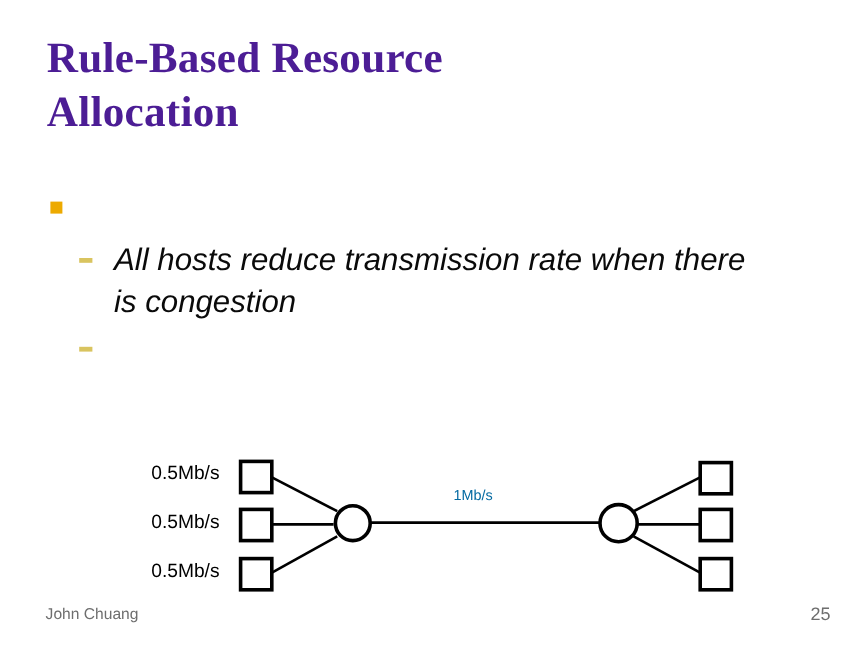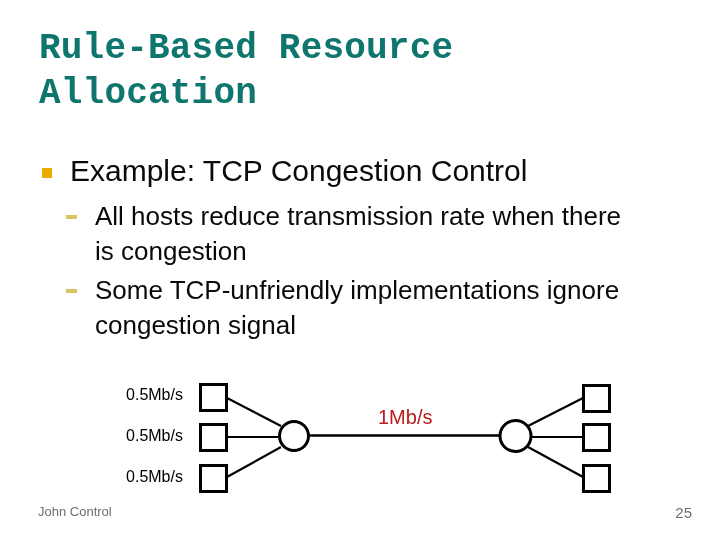--- a/index.html
+++ b/index.html
@@ -10,27 +10,27 @@
     font-family:"Liberation Sans", sans-serif;
     color:#000;
     overflow:hidden;
   }
   .slide { position:absolute; inset:0; }
 
   
   .title {
     position:absolute;
     left:39px; top:26px;
-    font-family:Liberation Mono, monospace;
+    font-family:Liberation Serif, serif;
     font-weight:bold;
     font-size:36px;
     line-height:45px;
     letter-spacing:0.2px;
     white-space:pre-line;
-    color:#0f766e;
+    color:#4c1d95;
   }
 
   
   .bullet-square {
     position:absolute;
     left:42px; top:168px;
     width:10px; height:10px;
     background:#edaa00;
   }
   .l1-text {
@@ -50,43 +50,43 @@
   .dash-1 { left:66px; top:215px; }
   .dash-2 { left:66px; top:289px; }
   .l2-text {
     position:absolute;
     left:95px;
     font-size:26px;
     line-height:35px;
     white-space:pre-line;
     color:#0a0a0a;
   }
-  .l2-a { top:199px; }
+  .l2-a { top:199px;font-style:italic; }
   .l2-b { top:273px; }
 
   
   .diagram-svg {
     position:absolute; inset:0;
     width:720px; height:540px;
   }
   .bw-label {
     position:absolute;
     left:117px; width:75px;
     text-align:center;
     font-size:16px;
     color:#000;
   }
   .bw-0 { top:386px; }
   .bw-1 { top:427px; }
   .bw-2 { top:468px; }
   .trunk-label {
     position:absolute;
     left:378px; top:406px;
-    font-size:20px;
-    color:#b91c1c;
+    font-size:12px;
+    color:#0369a1;
   }
 
   
   .footer-author {
     position:absolute;
     left:38px; top:504px;
     font-size:13px;
     color:#6e6e6e;
   }
   .page-number {
@@ -99,29 +99,26 @@
 </style>
 </head>
 <body>
 
 <div class="slide">
 
   <h1 class="title">Rule-Based Resource
 Allocation</h1>
 
   <span class="bullet-square"></span>
-  <div class="l1-text">Example: TCP Congestion Control</div>
 
   <span class="bullet-dash dash-1"></span>
   <div class="l2-text l2-a">All hosts reduce transmission rate when there
 is congestion</div>
 
   <span class="bullet-dash dash-2"></span>
-  <div class="l2-text l2-b">Some TCP-unfriendly implementations ignore
-congestion signal</div>
 
   <svg class="diagram-svg" viewBox="0 0 720 540" aria-hidden="true">
     <g stroke="#000" stroke-width="2.2" fill="none">
 
       <line x1="227" y1="398" x2="281" y2="426"></line>
       <line x1="227" y1="437" x2="278" y2="437"></line>
       <line x1="227" y1="477" x2="281" y2="447"></line>
 
       <line x1="309" y1="435.5" x2="500" y2="435.5" stroke-width="2.4"></line>
 
@@ -142,16 +139,16 @@
       <circle cx="294" cy="436" r="14.5"></circle>
       <circle cx="515.5" cy="436" r="15.5"></circle>
     </g>
   </svg>
 
   <div class="bw-label bw-0">0.5Mb/s</div>
   <div class="bw-label bw-1">0.5Mb/s</div>
   <div class="bw-label bw-2">0.5Mb/s</div>
   <div class="trunk-label">1Mb/s</div>
 
-  <div class="footer-author">John Control</div>
+  <div class="footer-author">John Chuang</div>
   <div class="page-number">25</div>
 
 </div>
 
 </body></html>

